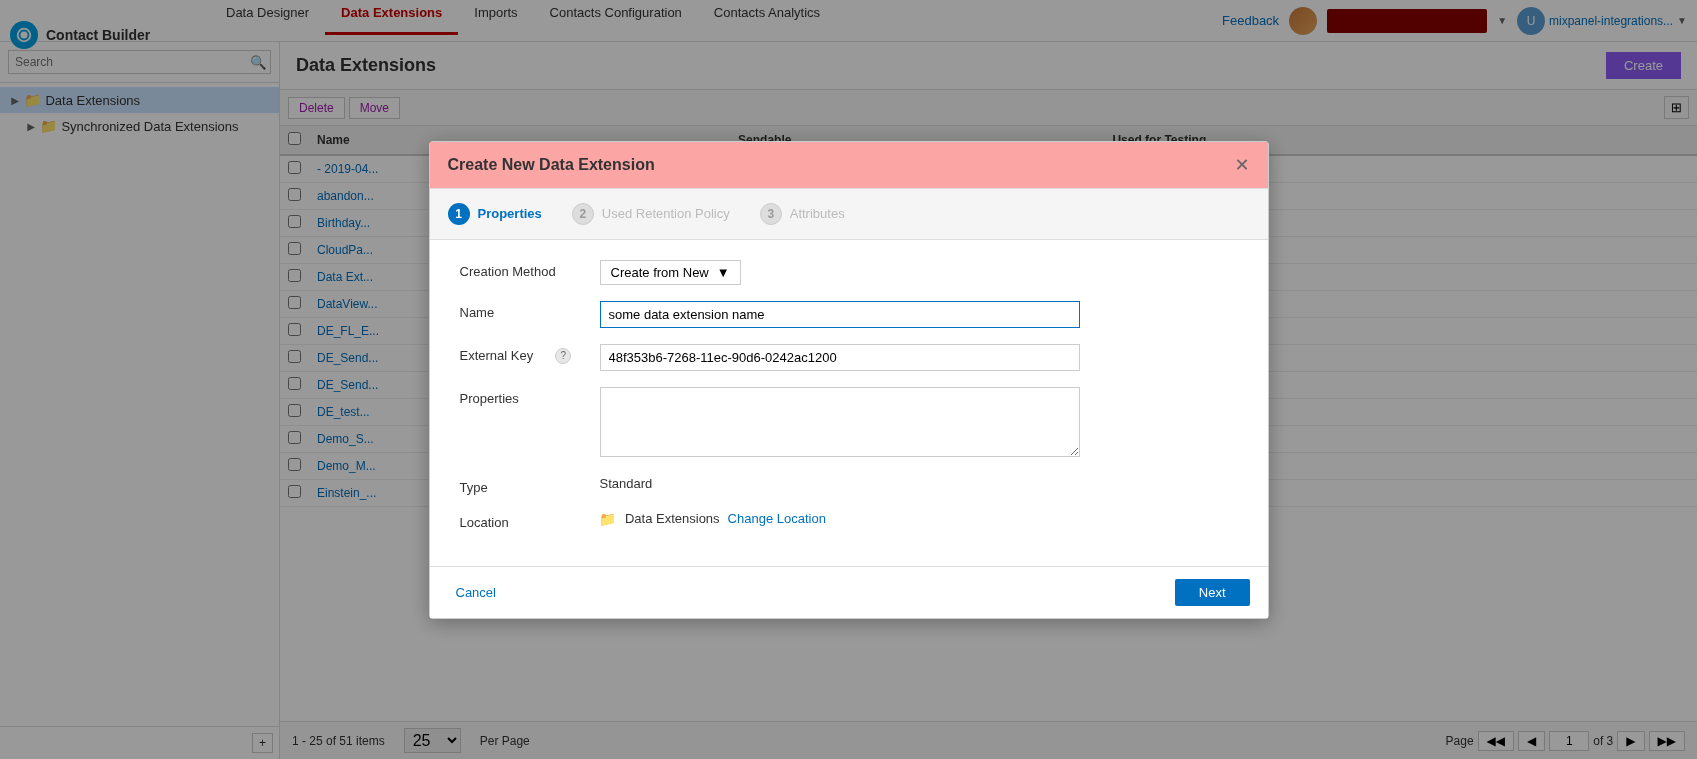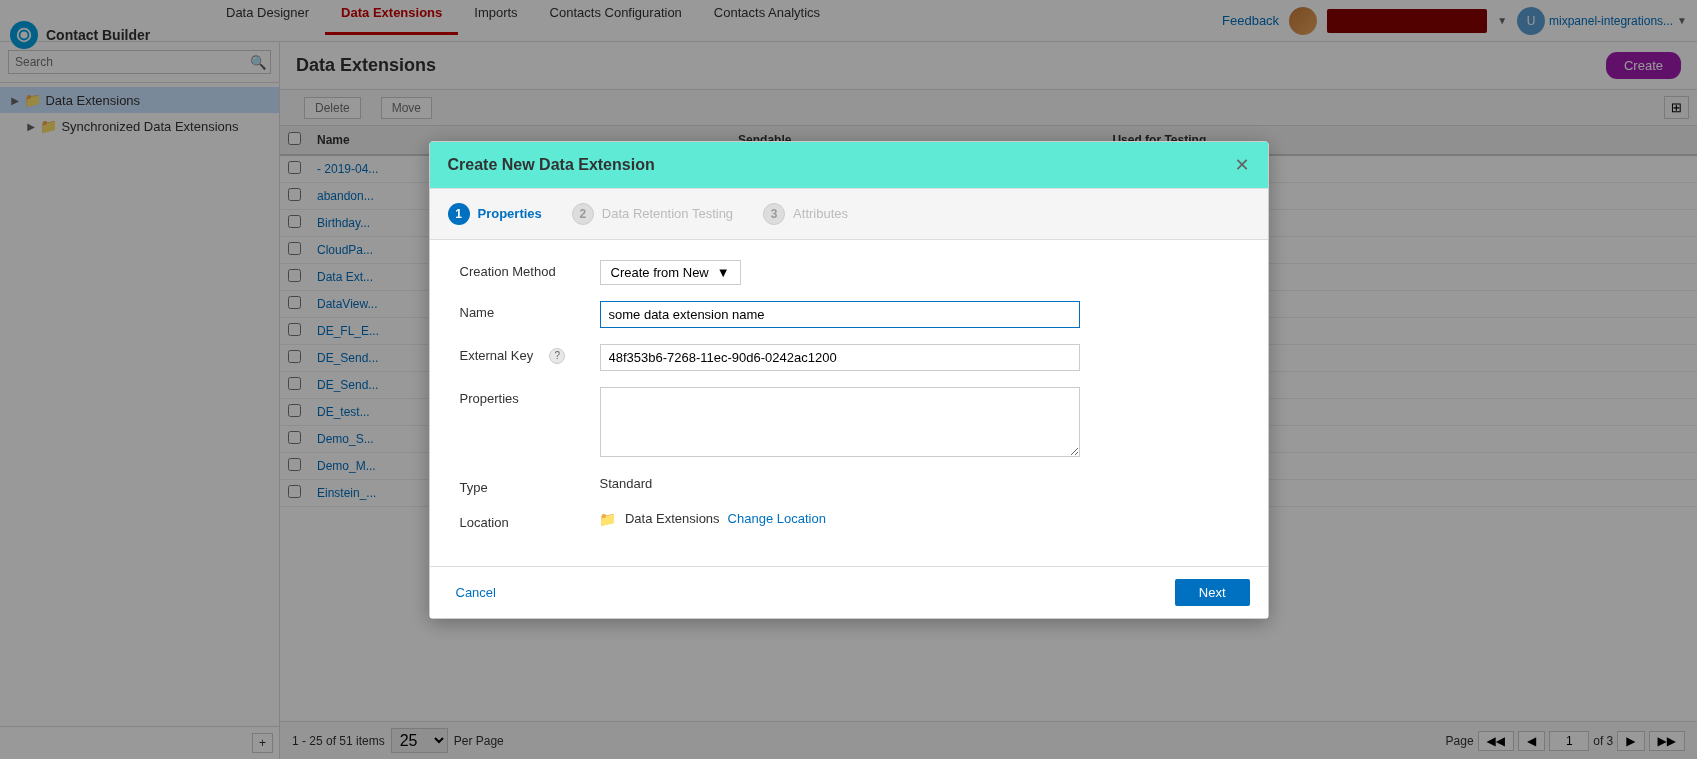--- a/index.html
+++ b/index.html
@@ -103,38 +103,38 @@
     
     .main-content { flex: 1; display: flex; flex-direction: column; overflow: hidden; }
     .main-header {
       display: flex; align-items: center; justify-content: space-between;
       padding: 10px 16px;
       background: #fff;
       border-bottom: 1px solid #ddd;
     }
     .main-title { font-size: 18px; font-weight: bold; color: #333; }
     .create-btn {
-      background: #a21caf; color: #fff; border: none;
-      padding: 6px 18px; font-size: 13px; cursor: pointer; border-radius: 11px;
+      background: #8b5cf6; color: #fff; border: none;
+      padding: 6px 18px; font-size: 13px; cursor: pointer; border-radius: 0;
     }
 
     
     .table-toolbar {
       display: flex; align-items: center;
       padding: 6px 8px;
       background: #f8f8f8;
       border-bottom: 1px solid #ddd;
       gap: 4px;
     }
     .toolbar-btn {
       background: #fff; border: 1px solid #ccc;
       padding: 3px 10px; font-size: 12px; cursor: pointer;
       color: #333;
     }
-    .toolbar-btn.disabled { color: #737373; cursor: default; margin-left: 16px; }
+    .toolbar-btn.disabled { color: #a21caf; cursor: default; }
     .view-btn { margin-left: auto; background: none; border: 1px solid #ccc; padding: 3px 6px; cursor: pointer; }
 
     
     .table-wrap { overflow-y: auto; flex: 1; background: #fff; }
     table { width: 100%; border-collapse: collapse; font-size: 12px; }
     th {
       background: #f0f0f0; border-bottom: 2px solid #ccc;
       padding: 6px 8px; text-align: left;
       font-weight: bold; color: #333; white-space: nowrap;
     }
@@ -144,21 +144,21 @@
     .col-check { width: 28px; text-align: center; }
     input[type="checkbox"] { cursor: pointer; }
 
     
     .pagination-bar {
       border-top: 1px solid #ddd;
       padding: 6px 12px;
       display: flex; align-items: center;
       background: #f8f8f8;
       font-size: 12px;
-      gap: 6px;
+      gap: 19px;
     }
     .pagination-bar select { border: 1px solid #ccc; padding: 2px 4px; font-size: 16px; }
     .page-nav { display: flex; align-items: center; gap: 4px; margin-left: auto; }
     .page-nav button { background: #fff; border: 1px solid #ccc; padding: 2px 8px; cursor: pointer; font-size: 12px; }
     .page-nav input { width: 40px; border: 1px solid #ccc; padding: 2px 4px; text-align: center; font-size: 12px; }
 
     
     .overlay {
       position: fixed; top: 0; left: 0; right: 0; bottom: 0;
       background: rgba(0,0,0,0.4);
@@ -173,21 +173,21 @@
       border-radius: 4px;
       width: 840px;
       max-height: 90vh;
       display: flex; flex-direction: column;
       box-shadow: 0 4px 20px rgba(0,0,0,0.3);
     }
     .modal-header {
       display: flex; align-items: center; justify-content: space-between;
       padding: 14px 18px;
       border-bottom: 1px solid #ddd;
-      background: #5eead4;
+      background: #fca5a5;
     }
     .modal-title { font-size: 16px; font-weight: bold; color: #333; }
     .modal-close {
       background: none; border: none; font-size: 18px; cursor: pointer; color: #666;
       line-height: 1;
     }
 
     
     .wizard-steps {
       display: flex; align-items: center;
@@ -244,21 +244,21 @@
       white-space: nowrap;
     }
     .form-text { font-size: 13px; color: #333; padding-top: 4px; }
     .location-row { display: flex; align-items: center; gap: 8px; font-size: 13px; }
     .folder-ico { color: #aaa; font-size: 14px; }
     .change-location-link { color: #0070c0; cursor: pointer; font-size: 13px; }
     .checkbox-row { display: flex; align-items: center; gap: 6px; margin-bottom: 8px; }
     .checkbox-row input[type="checkbox"] { width: 14px; height: 14px; }
     .checkbox-label { font-size: 13px; color: #333; }
     .checkbox-label.disabled { color: #bbb; }
-    .ext-key-row { display: flex; align-items: center; gap: 16px; }
+    .ext-key-row { display: flex; align-items: center; gap: 22px; }
     .help-icon {
       width: 16px; height: 16px; border-radius: 50%;
       background: #e8e8e8; color: #666;
       display: flex; align-items: center; justify-content: center;
       font-size: 10px; cursor: pointer; border: 1px solid #ccc;
     }
 
     
     .modal-footer {
       display: flex; align-items: center; justify-content: space-between;
@@ -535,21 +535,21 @@
       <div class="step active">
         <div class="step-num">
             <span>1</span>
           </div>
         <span>Properties</span>
       </div>
       <div class="step inactive">
         <div class="step-num">
             <span>2</span>
           </div>
-        <span>Data Retention Testing</span>
+        <span>Used Retention Policy</span>
       </div>
       <div class="step inactive">
         <div class="step-num">
             <span>3</span>
           </div>
         <span>Attributes</span>
       </div>
     </div>
 
     <div class="modal-body">

